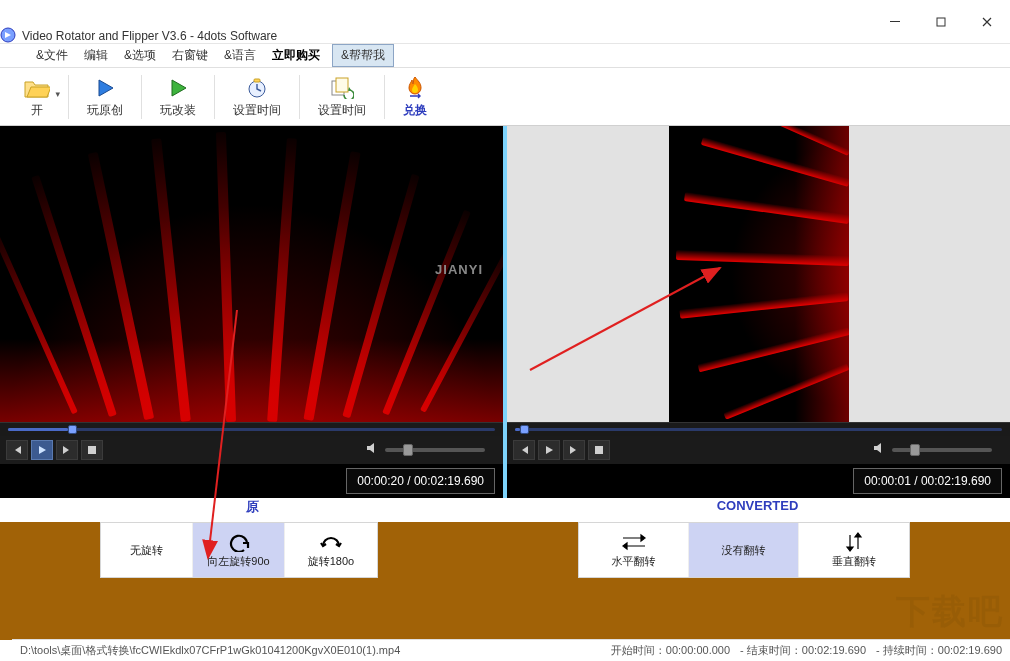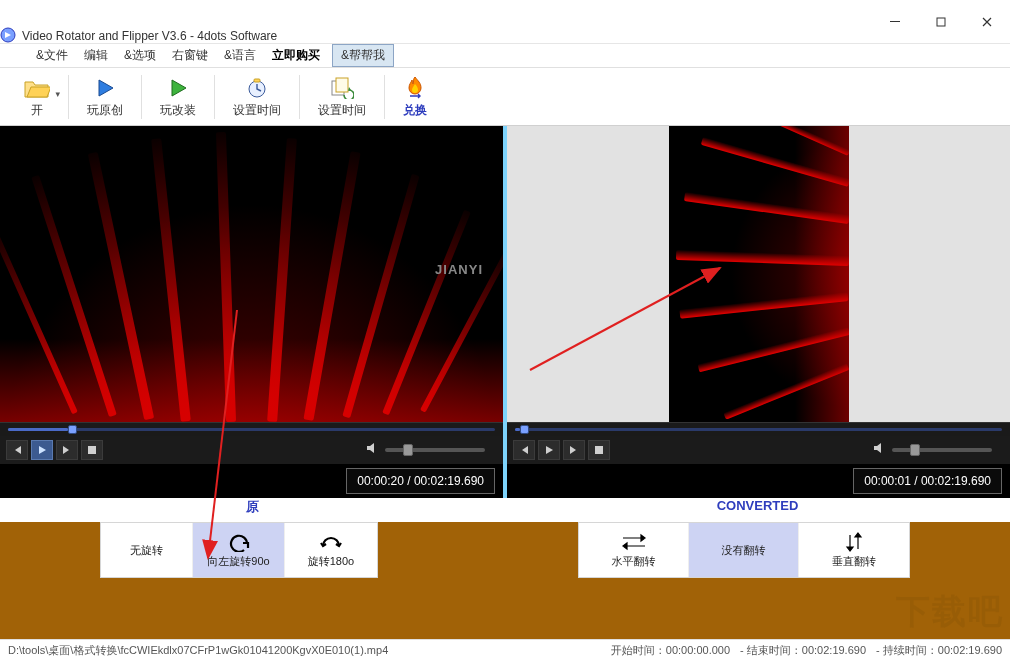--- a/index.html
+++ b/index.html
@@ -70,21 +70,21 @@
 .options-area { height: 118px; display: flex; align-items: flex-start; justify-content: space-around; background: #a16207; position: relative; }
 .option-group { display: flex; height: 56px; border: 1px solid #d6d6d6; }
 .opt-btn { width: 92px; display: flex; flex-direction: column; align-items: center; justify-content: center; cursor: pointer; border-right: 1px solid #eee; background: #fff; }
 .opt-btn:last-child { border-right: none; }
 .opt-btn.selected { background: #cdd3f3; }
 .opt-btn .opt-icon { height: 22px; display: flex; align-items: center; justify-content: center; }
 .opt-btn .opt-lbl { font-size: 11px; color: #222; margin-top: 1px; white-space: nowrap; }
 .opt-btn.no-icon .opt-lbl { margin-top: 0; }
 
 
-.statusbar { position: absolute; left: 0; right: 0; bottom: 0; height: 22px; background: #fff; border-top: 1px solid #e0e0e0; display: flex; align-items: center; font-size: 11px; color: #555; padding: 0 8px; }
+.statusbar { position: absolute; left: 12px; right: 0; bottom: 0; height: 22px; background: #fff; border-top: 1px solid #e0e0e0; display: flex; align-items: center; font-size: 11px; color: #555; padding: 0 8px; }
 .statusbar .sb-left { flex: 1; overflow: hidden; text-overflow: ellipsis; white-space: nowrap; }
 .statusbar .sb-seg { margin-left: 10px; white-space: nowrap; }
 
 
 .ann-overlay { position: absolute; left: 0; top: 0; width: 1010px; height: 661px; pointer-events: none; z-index: 50; }
 
 
 .bg-watermark { position: absolute; right: 6px; bottom: 26px; font-size: 34px; color: rgba(0,0,0,0.05); font-weight: bold; pointer-events: none; letter-spacing: 2px; }
 </style>
 </head>

